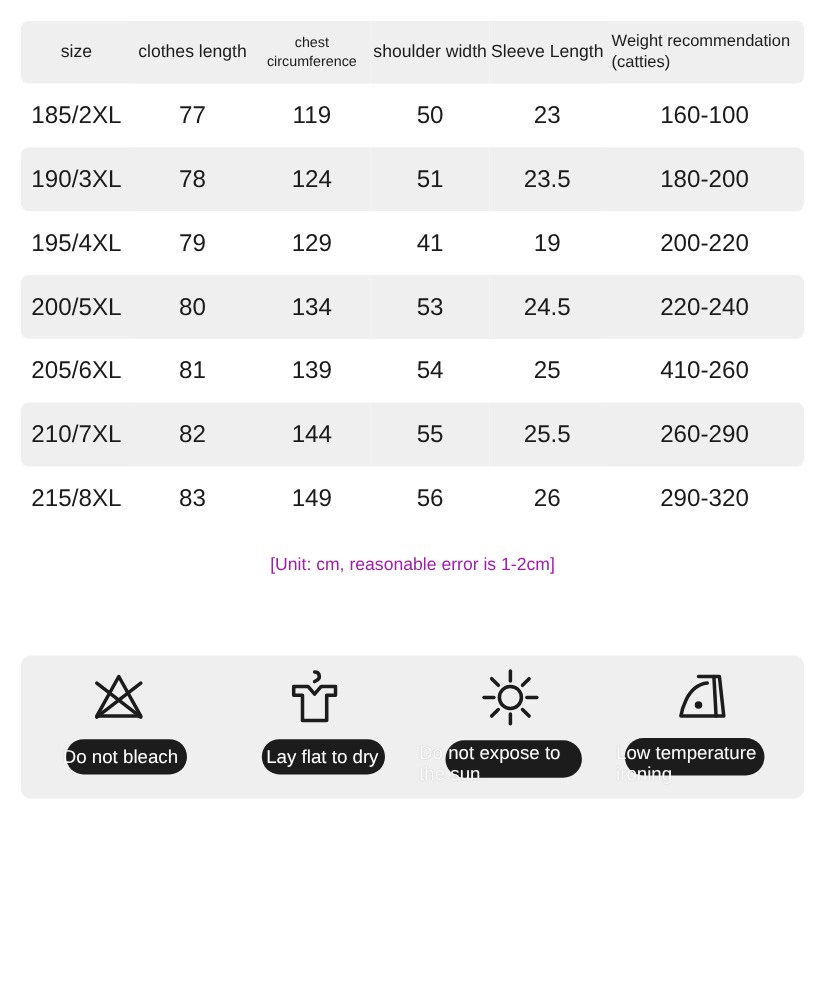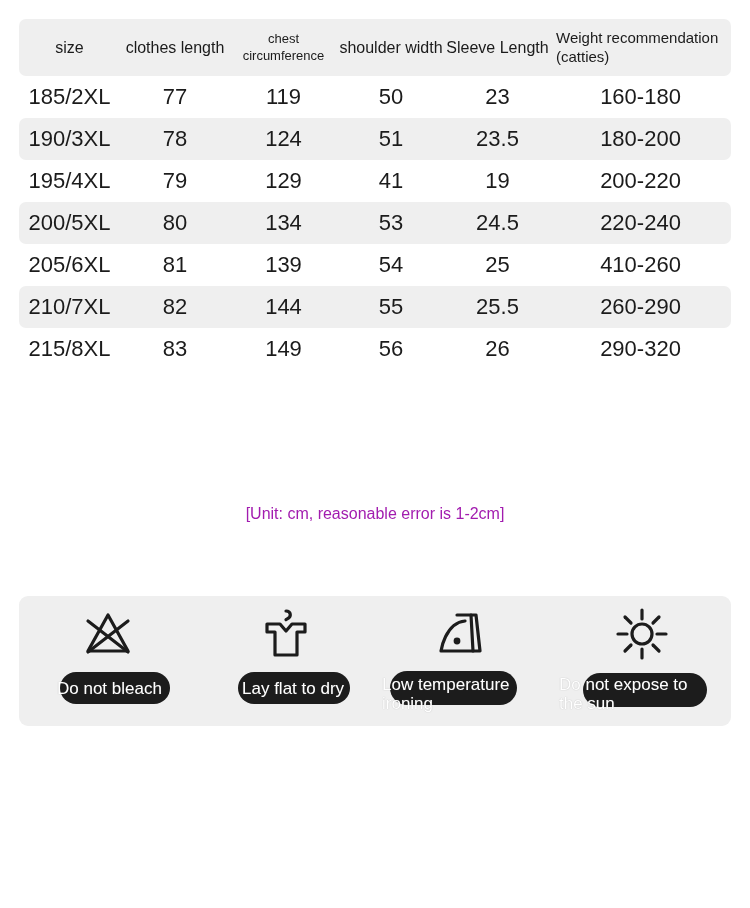--- a/index.html
+++ b/index.html
@@ -44,21 +44,21 @@
   }
   .size-table tr.band td:last-child {
     border-top-right-radius: 7px;
     border-bottom-right-radius: 7px;
     margin-left: 48px;
   }
   .size-table td {
     text-align: center;
     vertical-align: middle;
     padding: 0;
-    height: 42px;
+    height: 58px;
     font-size: 22px;
     font-weight: 400;
     color: #1b1b1b;
     letter-spacing: 0px;
   }
   .size-table thead td {
     height: 57px;
     line-height: 1.12;
   }
   .col-size    { width: 101px; }
@@ -206,21 +206,21 @@
         </td>
       </tr>
     </thead>
     <tbody>
       <tr>
         <td>185/2XL</td>
         <td>77</td>
         <td>119</td>
         <td>50</td>
         <td>23</td>
-        <td>160-180</td>
+        <td>160-100</td>
       </tr>
       <tr class="band">
         <td>190/3XL</td>
         <td>78</td>
         <td>124</td>
         <td>51</td>
         <td>23.5</td>
         <td>180-200</td>
       </tr>
       <tr>
@@ -288,35 +288,20 @@
       <div class="care-item item-dry">
         <div class="care-icon">
           <svg width="56" height="54" viewBox="0 0 56 54" fill="none" stroke="#1c1c1c" stroke-width="3.2" stroke-linecap="round" stroke-linejoin="round">
             <path d="M28 4 c5 0 6 6 1 8 l-1 0.6"></path>
             <path d="M9 17 L22 17 L28 24 L34 17 L47 17 L47 25 L39 25 L39 48 L17 48 L17 25 L9 25 Z"></path>
           </svg>
         </div>
         <div class="care-label-wrap">
           <div class="care-pill"></div>
           <div class="care-label">Lay flat to dry</div>
-        </div>
-      </div>
-
-      <div class="care-item item-iron">
-        <div class="care-icon">
-          <svg width="58" height="50" viewBox="0 0 58 50" fill="none" stroke="#1c1c1c" stroke-width="3.2" stroke-linecap="round" stroke-linejoin="round">
-            <path d="M22 6 L41 6 L45 42 L6 42 C6 42 10 14 30 12"></path>
-            <line x1="36" y1="6" x2="38" y2="42"></line>
-            <circle cx="22" cy="32" r="3.4" fill="#1c1c1c" stroke="none"></circle>
-          </svg>
-        </div>
-        <div class="care-label-wrap">
-          <div class="care-pill"></div>
-          <div class="care-label">Low temperature
-ironing</div>
         </div>
       </div>
 
       <div class="care-item item-sun">
         <div class="care-icon">
           <svg width="54" height="54" viewBox="0 0 54 54" fill="none" stroke="#1c1c1c" stroke-width="3.2" stroke-linecap="round">
             <circle cx="27" cy="27" r="10"></circle>
             <line x1="27" y1="3" x2="27" y2="12"></line>
             <line x1="27" y1="42" x2="27" y2="51"></line>
             <line x1="3" y1="27" x2="12" y2="27"></line>
@@ -327,16 +312,31 @@
             <line x1="16" y1="38" x2="10" y2="44"></line>
           </svg>
         </div>
         <div class="care-label-wrap">
           <div class="care-pill"></div>
           <div class="care-label">Do not expose to
 the sun</div>
         </div>
       </div>
 
+      <div class="care-item item-iron">
+        <div class="care-icon">
+          <svg width="58" height="50" viewBox="0 0 58 50" fill="none" stroke="#1c1c1c" stroke-width="3.2" stroke-linecap="round" stroke-linejoin="round">
+            <path d="M22 6 L41 6 L45 42 L6 42 C6 42 10 14 30 12"></path>
+            <line x1="36" y1="6" x2="38" y2="42"></line>
+            <circle cx="22" cy="32" r="3.4" fill="#1c1c1c" stroke="none"></circle>
+          </svg>
+        </div>
+        <div class="care-label-wrap">
+          <div class="care-pill"></div>
+          <div class="care-label">Low temperature
+ironing</div>
+        </div>
+      </div>
+
     </div>
   </div>
 
 </div>
 
 </body></html>

